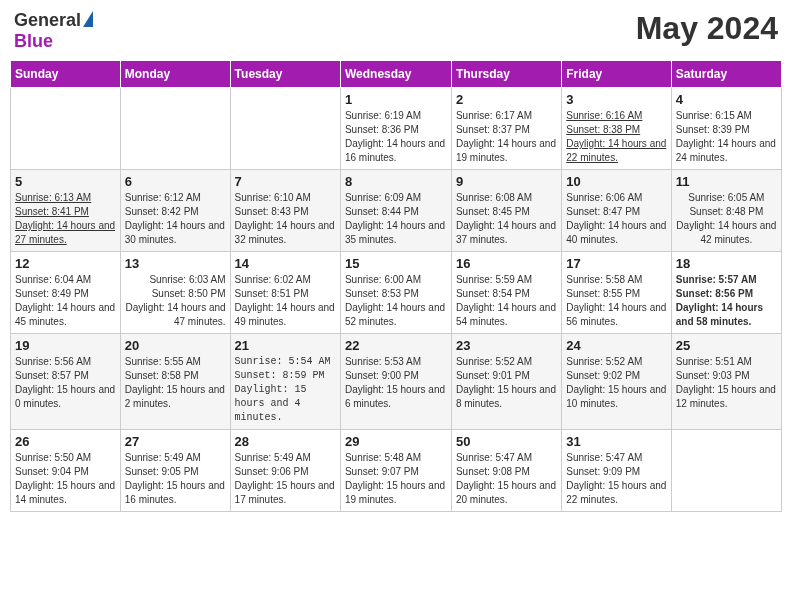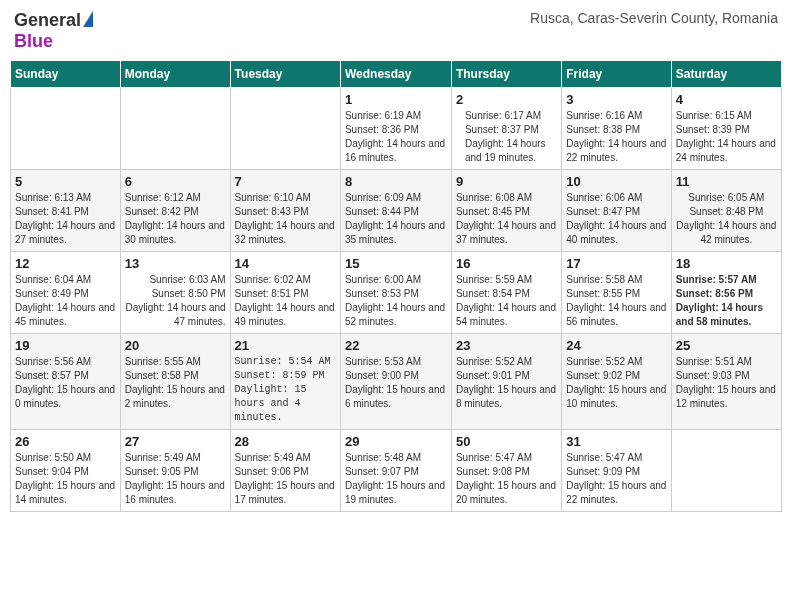--- a/index.html
+++ b/index.html
@@ -55,21 +55,21 @@
     .subtitle {
       font-size: 14px;
       color: #555;
     }
     .calendar {
       width: 100%;
       border-collapse: collapse;
       font-size: 11px;
     }
     .calendar thead tr th {
-      background-color: #0f766e;
+      background-color: #a21caf;
       color: #fff;
       padding: 6px 4px;
       text-align: left;
       font-size: 12px;
       font-weight: bold;
       border: 1px solid #fff;
     }
     .calendar tbody tr td {
       border: 1px solid #ccc;
       vertical-align: top;
@@ -101,21 +101,21 @@
 
 <div class="header">
   <div class="logo">
     <div class="logo-text">
       <span class="logo-general">General</span>
       <div class="logo-triangle"></div>
     </div>
     <span class="logo-blue">Blue</span>
   </div>
   <div class="title-section">
-    <div class="subtitle">Rusca, Caras-Severin County, Romania</div>
+    <div class="main-title">May 2024</div>
   </div>
 </div>
 
 <table class="calendar">
   <thead>
     <tr>
     <th>Sunday</th>
         <th>Monday</th>
         <th>Tuesday</th>
         <th>Wednesday</th>
@@ -130,41 +130,41 @@
         <td class="empty-cell"></td>
         <td class="empty-cell"></td>
         <td>
           <div class="day-number">1</div>
           <div class="day-info" style="white-space: pre-line;">Sunrise: 6:19 AM
 Sunset: 8:36 PM
 Daylight: 14 hours and 16 minutes.</div>
         </td>
         <td>
           <div class="day-number">2</div>
-          <div class="day-info" style="white-space: pre-line; margin-left: 9px;">Sunrise: 6:17 AM
+          <div class="day-info" style="white-space: pre-line;">Sunrise: 6:17 AM
 Sunset: 8:37 PM
 Daylight: 14 hours and 19 minutes.</div>
         </td>
         <td>
           <div class="day-number">3</div>
-          <div class="day-info" style="white-space: pre-line;">Sunrise: 6:16 AM
+          <div class="day-info" style="white-space: pre-line; text-decoration: underline;">Sunrise: 6:16 AM
 Sunset: 8:38 PM
 Daylight: 14 hours and 22 minutes.</div>
         </td>
         <td>
           <div class="day-number">4</div>
           <div class="day-info" style="white-space: pre-line;">Sunrise: 6:15 AM
 Sunset: 8:39 PM
 Daylight: 14 hours and 24 minutes.</div>
         </td>
       </tr>
       <tr>
         <td>
           <div class="day-number">5</div>
-          <div class="day-info" style="white-space: pre-line;">Sunrise: 6:13 AM
+          <div class="day-info" style="white-space: pre-line; text-decoration: underline;">Sunrise: 6:13 AM
 Sunset: 8:41 PM
 Daylight: 14 hours and 27 minutes.</div>
         </td>
         <td>
           <div class="day-number">6</div>
           <div class="day-info" style="white-space: pre-line;">Sunrise: 6:12 AM
 Sunset: 8:42 PM
 Daylight: 14 hours and 30 minutes.</div>
         </td>
         <td>

